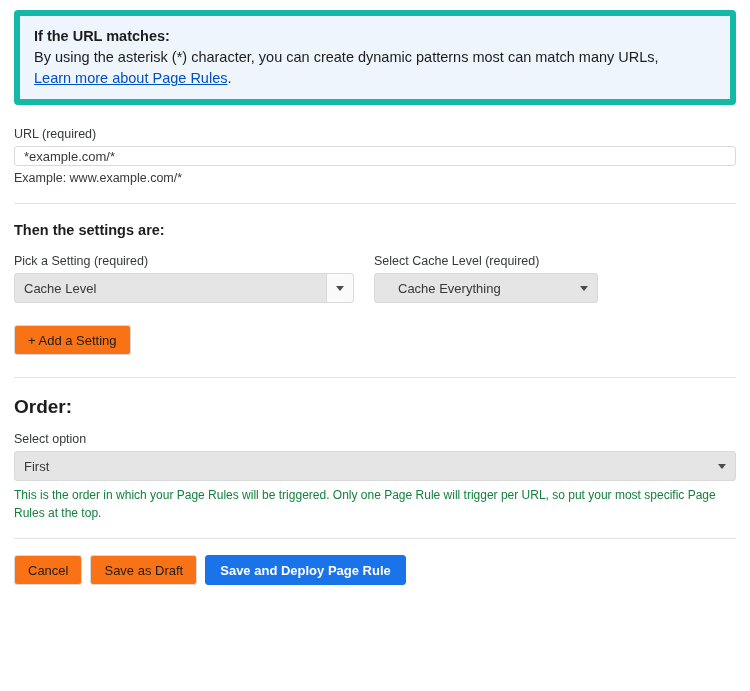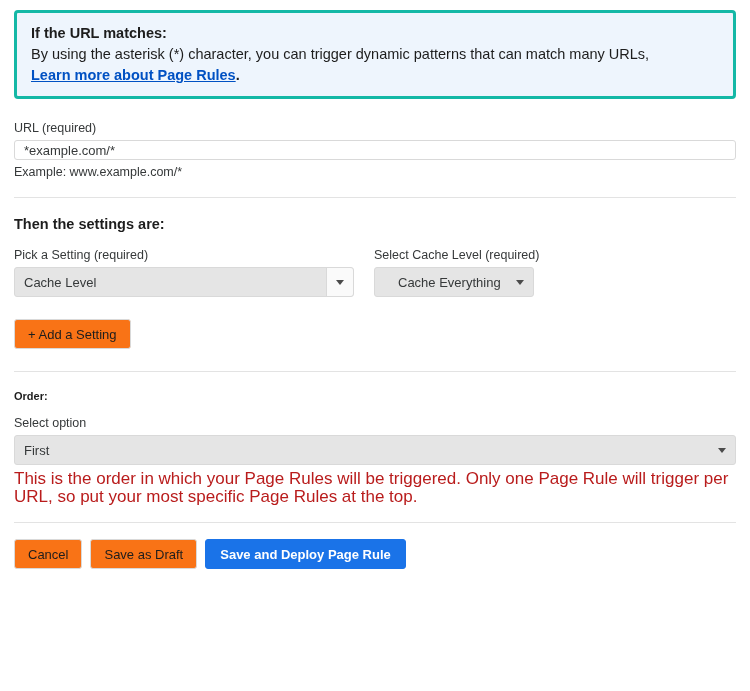--- a/index.html
+++ b/index.html
@@ -22,21 +22,21 @@
     position: relative;
   }
   .page-title {
     font-size: 19px;
     font-weight: bold;
     color: #1d1d1d;
     margin: 6px 0 14px 0;
     letter-spacing: -0.1px;
   }
   .info-box {
-    border: 3px solid #14b8a6;
+    border: 6px solid #14b8a6;
     background: #eef5fd;
     border-radius: 4px;
     padding: 12px 14px 13px 14px;
     margin-bottom: 22px;
   }
   .info-title {
     font-weight: bold;
     font-size: 14.5px;
     color: #1d1d1d;
     margin-bottom: 3px;
@@ -49,21 +49,20 @@
   }
   .info-link {
     font-size: 14.5px;
     color: #0051c3;
     text-decoration: underline;
     cursor: pointer;
   }
   .info-link-line {
     font-size: 14.5px;
     color: #1d1d1d;
-    font-weight: bold;
   }
   .field-label {
     font-size: 12.5px;
     color: #36393a;
     margin-bottom: 5px;
   }
   .text-input {
     box-sizing: border-box;
     width: 100%;
     height: 20px;
@@ -117,21 +116,21 @@
     display: flex;
     align-items: center;
     padding: 0 9px;
     cursor: pointer;
   }
   .select-setting {
     width: 340px;
     padding-right: 34px;
   }
   .select-cache {
-    width: 160px;
+    width: 224px;
     padding-right: 30px;
     padding-left: 23px;
   }
   .select-order {
     width: 722px;
     padding-right: 30px;
   }
   .caret-btn {
     position: absolute;
     right: 1px;
@@ -170,27 +169,27 @@
     background: #f97316;
     color: #1d1d1d;
     height: 30px;
     padding: 0 13px;
     cursor: pointer;
   }
   .add-setting {
     margin-top: 22px;
   }
   .order-title {
-    font-size: 11px;
+    font-size: 19px;
     font-weight: bold;
     margin: 18px 0 14px 0;
   }
   .order-note {
-    font-size: 17px;
-    color: #b91c1c;
+    font-size: 12px;
+    color: #15803d;
     line-height: 18px;
     margin-top: 5px;
     width: 718px;
   }
   .footer {
     display: flex;
     gap: 8px;
     margin-top: 16px;
     align-items: center;
   }
@@ -205,21 +204,21 @@
   .btn-draft { font-weight: normal; }
 </style>
 </head>
 <body>
 
 <div class="page">
 
 
   <div class="info-box">
     <div class="info-title">If the URL matches:</div>
-    <div class="info-text">By using the asterisk (*) character, you can trigger dynamic patterns that can match many URLs,</div>
+    <div class="info-text">By using the asterisk (*) character, you can create dynamic patterns most can match many URLs,</div>
     <div class="info-link-line"><span class="info-link">Learn more about Page Rules</span><span>.</span></div>
   </div>
 
   <div class="field-label">URL (required)</div>
   <input class="text-input" type="text" value="*example.com/*" style="">
   <div class="helper-text">Example: www.example.com/*</div>
 
   <hr class="divider">
 
   <div class="section-title">Then the settings are:</div>

